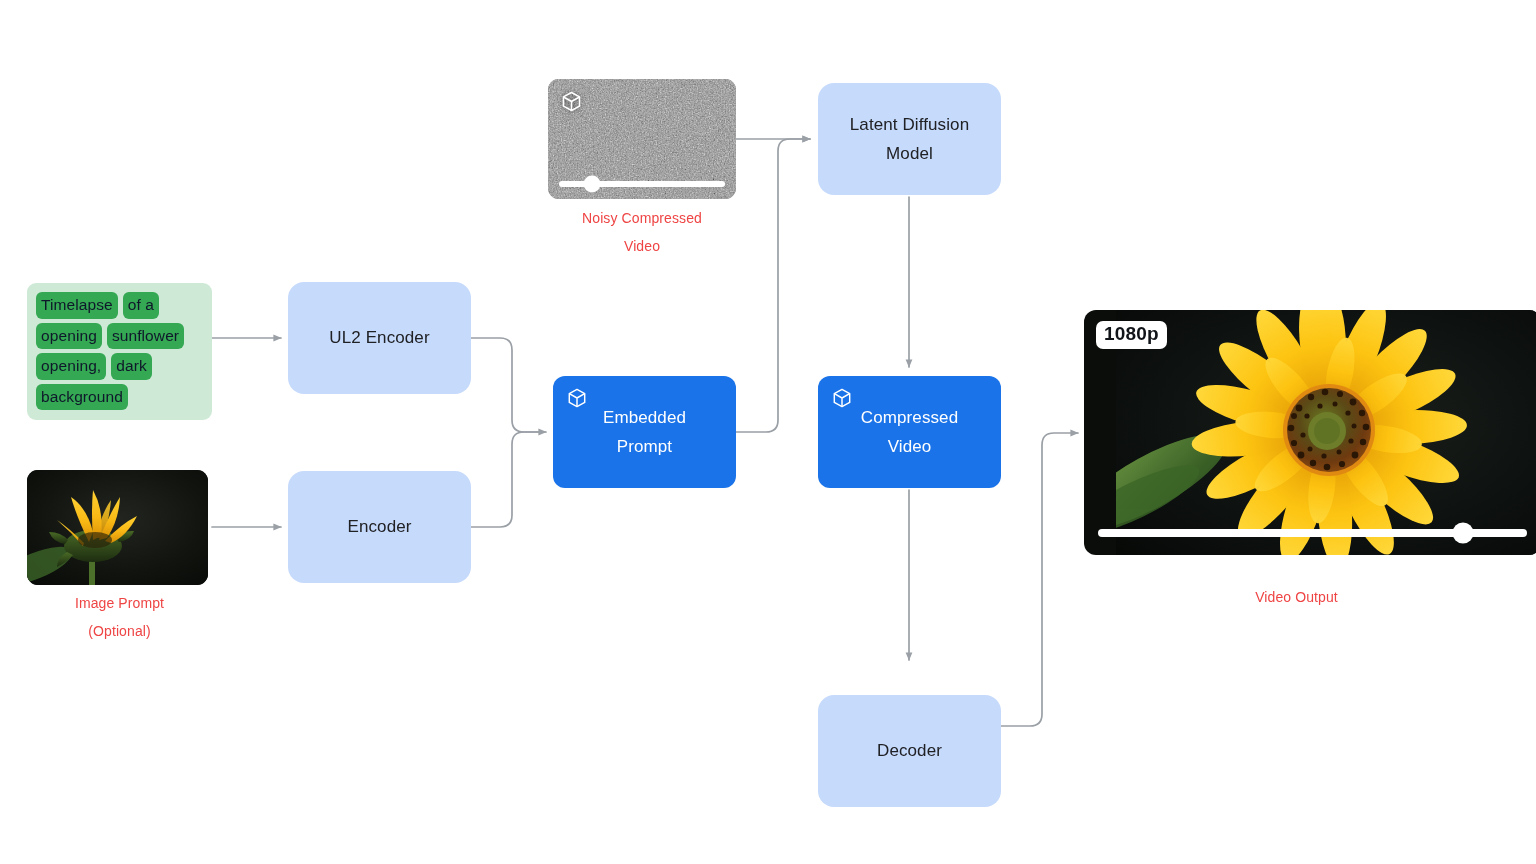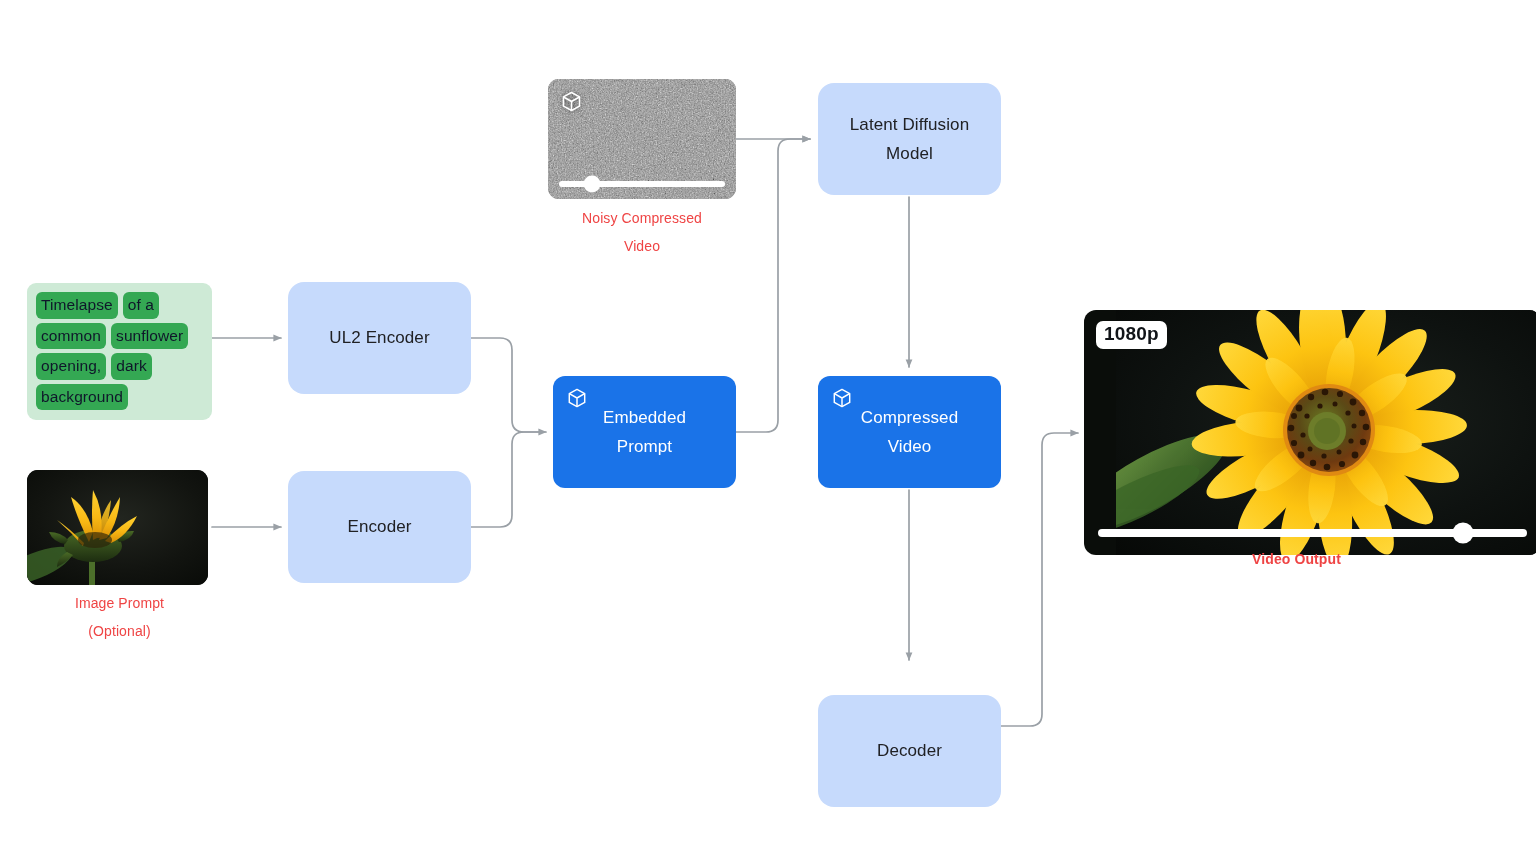--- a/index.html
+++ b/index.html
@@ -211,21 +211,21 @@
       <path d="M1001,726 L1030,726 Q1042,726 1042,714 L1042,445 Q1042,433 1054,433 L1078,433" marker-end="url(#arrow)"></path>
     </g>
   </svg>
 
   <div class="node" id="text-prompt" style="left:27px; top:283px; width:185px;">
     <div class="chip-row">
       <span class="chip">Timelapse</span>
       <span class="chip">of a</span>
     </div>
     <div class="chip-row">
-      <span class="chip">common</span>
+      <span class="chip">opening</span>
       <span class="chip">sunflower</span>
     </div>
     <div class="chip-row">
       <span class="chip">opening,</span>
       <span class="chip">dark</span>
     </div>
     <div class="chip-row">
       <span class="chip">background</span>
     </div>
   </div>
@@ -446,15 +446,15 @@
         </g>
 
         <circle cx="-2" cy="1" r="19" fill="#6d7d2a"></circle>
         <circle cx="-2" cy="1" r="13" fill="#5e7124" opacity=".85"></circle>
       </g>
     </svg>
     <div class="scrub" style="bottom:18px;">
       <div class="scrub-knob" id="out-knob" style="left: 85%;"></div>
     </div>
   </div>
-  <div class="caption" style="left:1084px; top:548px; width:425px;font-weight:bold;">Video Output</div>
+  <div class="caption" style="left:1084px; top:586px; width:425px;">Video Output</div>
 
 </div>
 
 </body></html>

